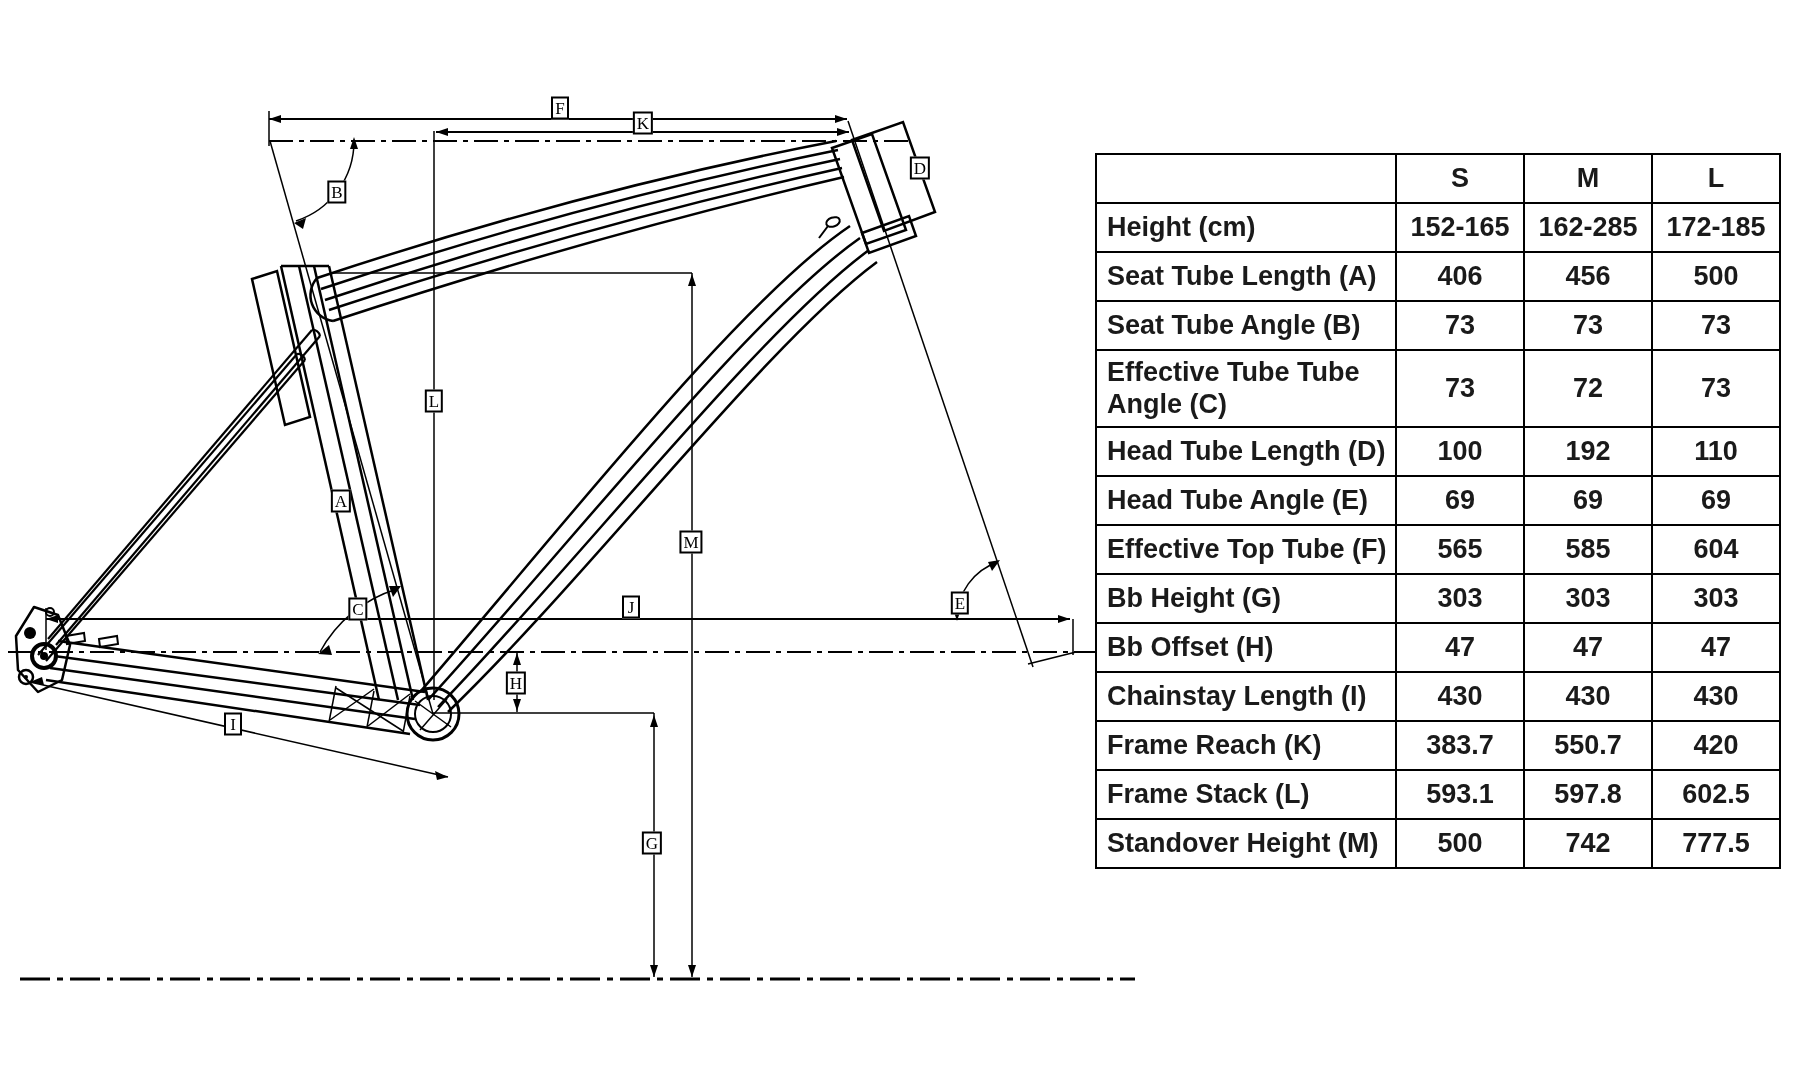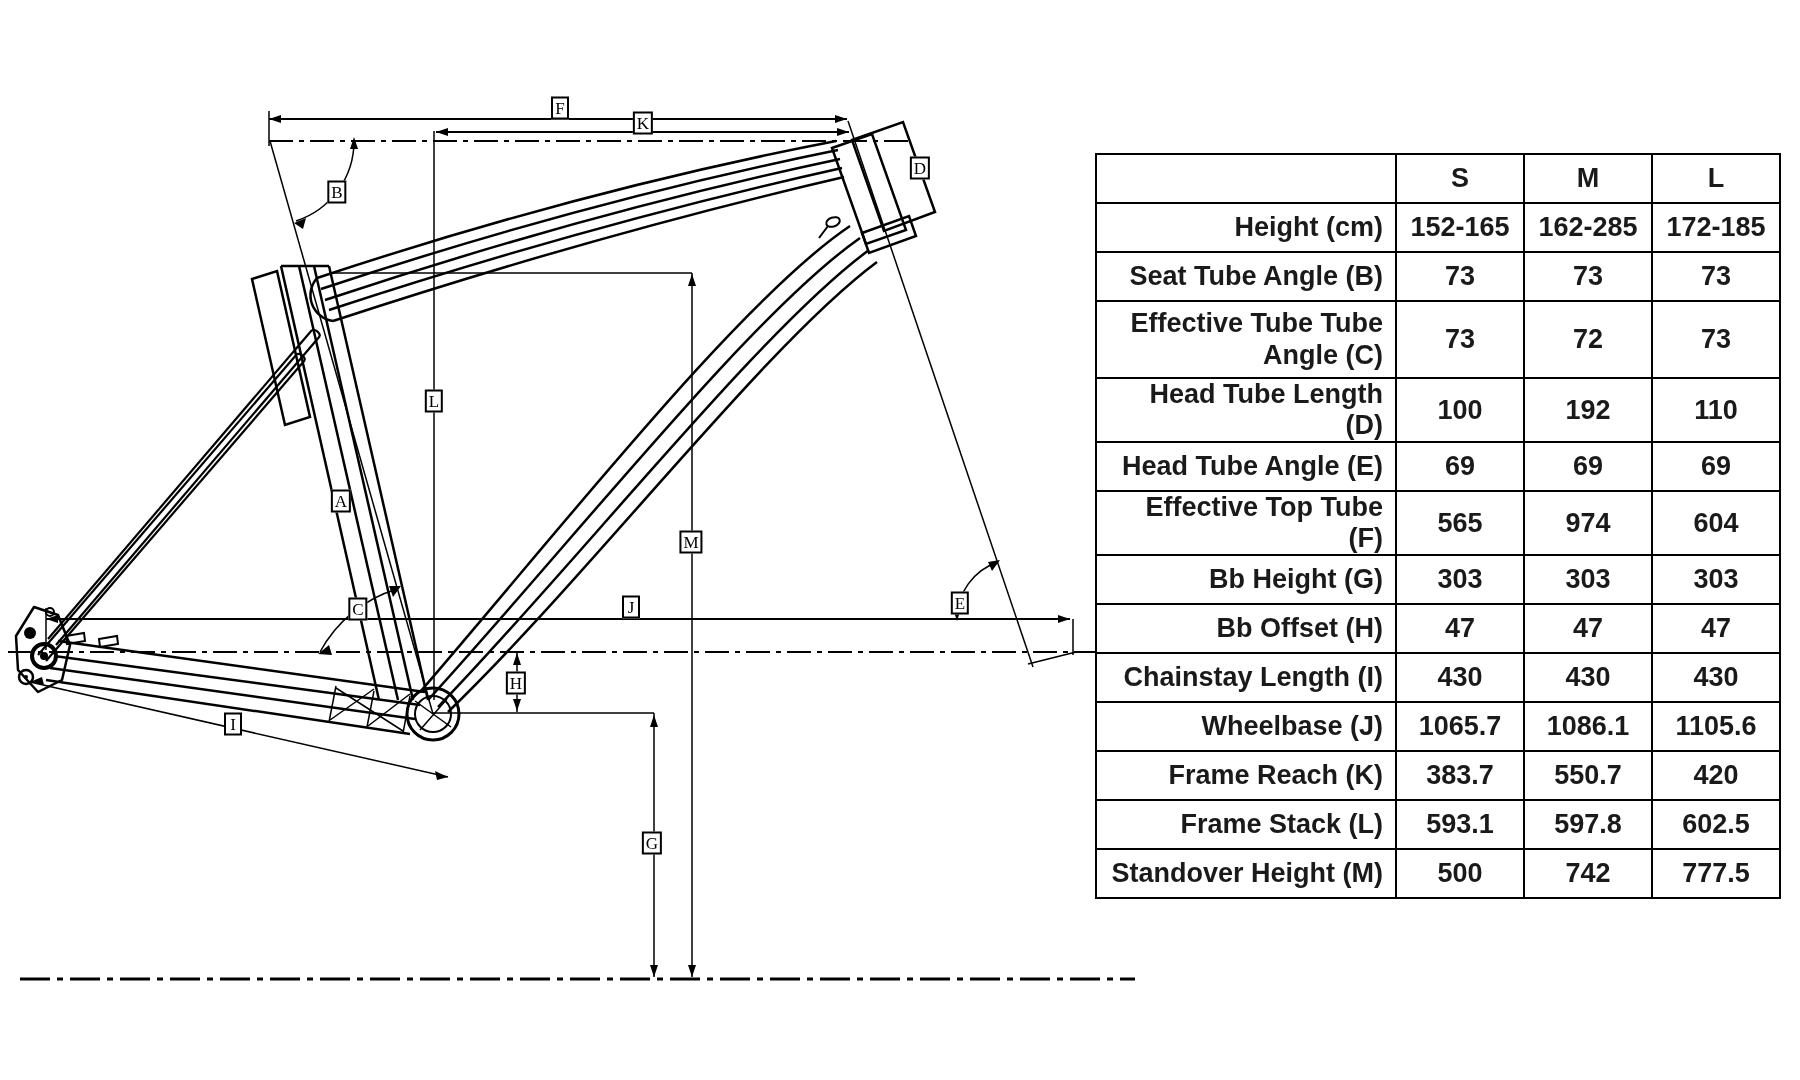--- a/index.html
+++ b/index.html
@@ -20,21 +20,21 @@
     border-collapse:collapse;table-layout:fixed;background:#fff;
   }
   #geo-table col.c-label{width:300px;}
   #geo-table col.c-val{width:128px;}
   #geo-table td,#geo-table th{
     border:2.5px solid #000;height:49px;box-sizing:border-box;
     font-size:27px;font-weight:bold;color:#1a1a1a;
     font-family:"Liberation Sans",sans-serif;line-height:1.15;
   }
   #geo-table tr.tall td{height:77px;}
-  #geo-table td.lbl{text-align:right;padding:0 12px 0 10px;}
+  #geo-table td.lbl{text-align:left;padding:0 4px 0 10px;}
   #geo-table td.val,#geo-table th{text-align:center;padding:0 4px;}
 </style>
 </head>
 <body>
 
 <svg id="frame-svg" width="1140" height="1080" viewBox="0 0 1140 1080" style="position:absolute;left:0;top:0;" fill="none" stroke="#000">
 
   <line x1="20" y1="979" x2="1135" y2="979" stroke-width="3" stroke-dasharray="30 7 6 7"></line>
 
   <line x1="8" y1="652" x2="1100" y2="652" stroke-width="2" stroke-dasharray="24 6 5 6"></line>
@@ -202,20 +202,26 @@
     <th>M</th>
     <th>L</th>
   </tr>
   <tr>
     <td class="lbl">Height (cm)</td>
     <td class="val">152-165</td>
     <td class="val">162-285</td>
     <td class="val">172-185</td>
   </tr>
   <tr>
+    <td class="lbl">Seat Tube Length (A)</td>
+    <td class="val">406</td>
+    <td class="val">456</td>
+    <td class="val">500</td>
+  </tr>
+  <tr>
     <td class="lbl">Seat Tube Angle (B)</td>
     <td class="val">73</td>
     <td class="val">73</td>
     <td class="val">73</td>
   </tr>
   <tr class="tall">
     <td class="lbl">Effective Tube Tube Angle (C)</td>
     <td class="val">73</td>
     <td class="val">72</td>
     <td class="val">73</td>
@@ -228,21 +234,21 @@
   </tr>
   <tr>
     <td class="lbl">Head Tube Angle (E)</td>
     <td class="val">69</td>
     <td class="val">69</td>
     <td class="val">69</td>
   </tr>
   <tr>
     <td class="lbl">Effective Top Tube (F)</td>
     <td class="val">565</td>
-    <td class="val">974</td>
+    <td class="val">585</td>
     <td class="val">604</td>
   </tr>
   <tr>
     <td class="lbl">Bb Height (G)</td>
     <td class="val">303</td>
     <td class="val">303</td>
     <td class="val">303</td>
   </tr>
   <tr>
     <td class="lbl">Bb Offset (H)</td>
@@ -250,26 +256,20 @@
     <td class="val">47</td>
     <td class="val">47</td>
   </tr>
   <tr>
     <td class="lbl">Chainstay Length (I)</td>
     <td class="val">430</td>
     <td class="val">430</td>
     <td class="val">430</td>
   </tr>
   <tr>
-    <td class="lbl">Wheelbase (J)</td>
-    <td class="val">1065.7</td>
-    <td class="val">1086.1</td>
-    <td class="val">1105.6</td>
-  </tr>
-  <tr>
     <td class="lbl">Frame Reach (K)</td>
     <td class="val">383.7</td>
     <td class="val">550.7</td>
     <td class="val">420</td>
   </tr>
   <tr>
     <td class="lbl">Frame Stack (L)</td>
     <td class="val">593.1</td>
     <td class="val">597.8</td>
     <td class="val">602.5</td>

